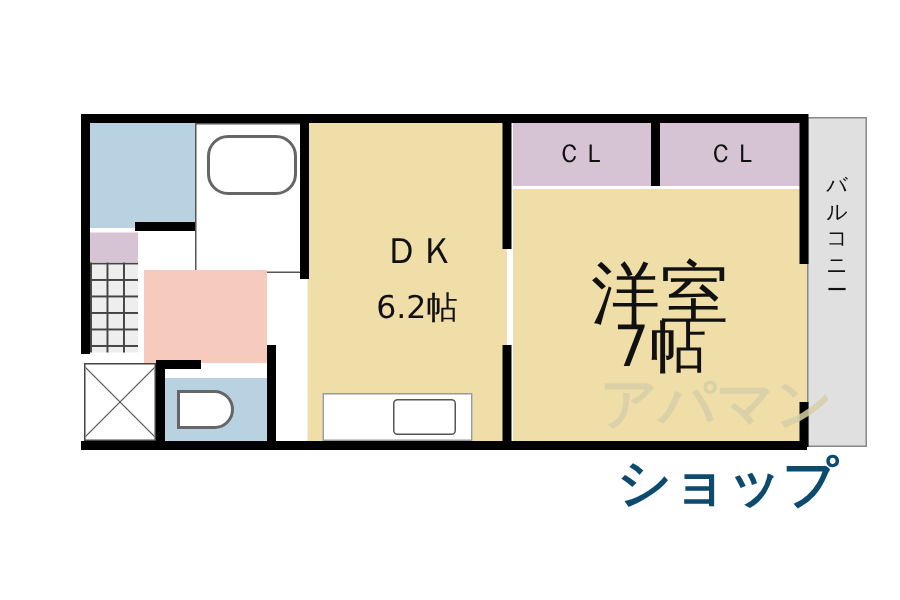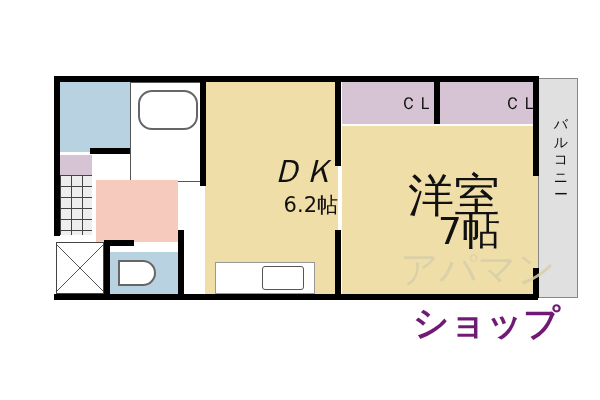--- a/index.html
+++ b/index.html
@@ -1,40 +1,40 @@
 <!DOCTYPE html>
 <html><head>
 <meta charset="utf-8">
 <style>
 html,body{margin:0;padding:0;}
 body{width:600px;height:400px;background:#ffffff;position:relative;overflow:hidden;font-family:"DejaVu Sans",sans-serif;}
 .abs{position:absolute;box-sizing:border-box;}
 .wall{background:#000;}
-.label{color:#111;text-align:right;line-height:1;white-space:nowrap;}
+.label{color:#111;text-align:center;line-height:1;white-space:nowrap;}
 .xbox{border:1px dashed #999;background:#fff;}
 </style>
 </head>
 <body>
 
 <div>
 
   <div class="abs" style="left:60px;top:82px;width:70px;height:70px;background:#b8d2e2;"></div>
   <div class="abs" style="left:130px;top:82px;width:72px;height:100px;background:#fff;border:1px solid #555;"></div>
   <div class="abs" style="left:138px;top:90px;width:60px;height:40px;border:2px solid #666;border-radius:14px;"></div>
   <div class="abs" style="left:60px;top:155px;width:32px;height:20px;background:#d6c4d4;"></div>
   <div class="abs" style="left:60px;top:175px;width:32px;height:60px;background:#eee;background-image:linear-gradient(#444 1px,transparent 1px),linear-gradient(90deg,#444 1px,transparent 1px);background-size:11px 11px;"></div>
   <div class="abs" style="left:96px;top:180px;width:82px;height:62px;background:#f6cbbd;"></div>
   <div class="abs" style="left:110px;top:252px;width:68px;height:42px;background:#b8d2e2;"></div>
   <div class="abs" style="left:118px;top:260px;width:38px;height:26px;border:2px solid #666;border-radius:0 14px 14px 0;background:#fff;"></div>
   <div class="abs xbox" style="left:56px;top:242px;width:48px;height:52px;border:1px solid #444;background:linear-gradient(45deg,transparent 49%,#555 50%,transparent 51%),linear-gradient(-45deg,transparent 49%,#555 50%,transparent 51%);"></div>
 
   <div class="abs" style="left:205px;top:82px;width:133px;height:212px;background:#f0dea8;"></div>
   <div class="abs" style="left:215px;top:262px;width:100px;height:32px;background:#fff;border:1px solid #999;"></div>
   <div class="abs" style="left:262px;top:266px;width:42px;height:24px;border:1px solid #555;border-radius:3px;"></div>
-  <div class="abs label" style="left:225px;top:155px;width:110px;font-size:32px;font-style:italic;">ＤＫ</div>
+  <div class="abs label" style="left:225px;top:155px;width:110px;font-size:24px;">ＤＫ</div>
   <div class="abs label" style="left:218px;top:195px;width:120px;font-size:21px;">6.2帖</div>
 
   <div class="abs" style="left:342px;top:126px;width:196px;height:168px;background:#f0dea8;"></div>
   <div class="abs" style="left:342px;top:82px;width:92px;height:42px;background:#d6c4d4;"></div>
   <div class="abs" style="left:440px;top:82px;width:98px;height:42px;background:#d6c4d4;"></div>
   <div class="abs label" style="left:342px;top:95px;width:92px;font-size:17px;">ＣＬ</div>
   <div class="abs label" style="left:440px;top:95px;width:98px;font-size:17px;">ＣＬ</div>
   <div class="abs label" style="left:380px;top:172px;width:120px;font-size:46px;">洋室</div>
   <div class="abs label" style="left:380px;top:212px;width:120px;font-size:38px;">7帖</div>
 
@@ -48,15 +48,15 @@
   <div class="abs wall" style="left:533px;top:268px;width:6px;height:30px;"></div>
   <div class="abs wall" style="left:335px;top:76px;width:6px;height:90px;"></div>
   <div class="abs wall" style="left:335px;top:230px;width:6px;height:70px;"></div>
   <div class="abs wall" style="left:200px;top:76px;width:6px;height:110px;"></div>
   <div class="abs wall" style="left:178px;top:230px;width:6px;height:70px;"></div>
   <div class="abs wall" style="left:434px;top:76px;width:6px;height:48px;"></div>
   <div class="abs wall" style="left:90px;top:148px;width:40px;height:6px;"></div>
   <div class="abs wall" style="left:104px;top:240px;width:30px;height:6px;"></div>
   <div class="abs wall" style="left:104px;top:240px;width:6px;height:60px;"></div>
 
-  <div class="abs label" style="left:400px;top:250px;width:150px;font-size:38px;font-weight:normal;color:#d8cfa8;opacity:.85;">アパマン</div>
-  <div class="abs label" style="left:410px;top:305px;width:150px;font-size:36px;font-weight:bold;color:#701a75;">ショップ</div>
+  <div class="abs label" style="left:400px;top:250px;width:150px;font-size:38px;font-weight:bold;color:#d8cfa8;opacity:.85;">アパマン</div>
+  <div class="abs label" style="left:410px;top:305px;width:150px;font-size:36px;font-weight:bold;color:#0c4a6e;">ショップ</div>
 </div>
 
 </body></html>

